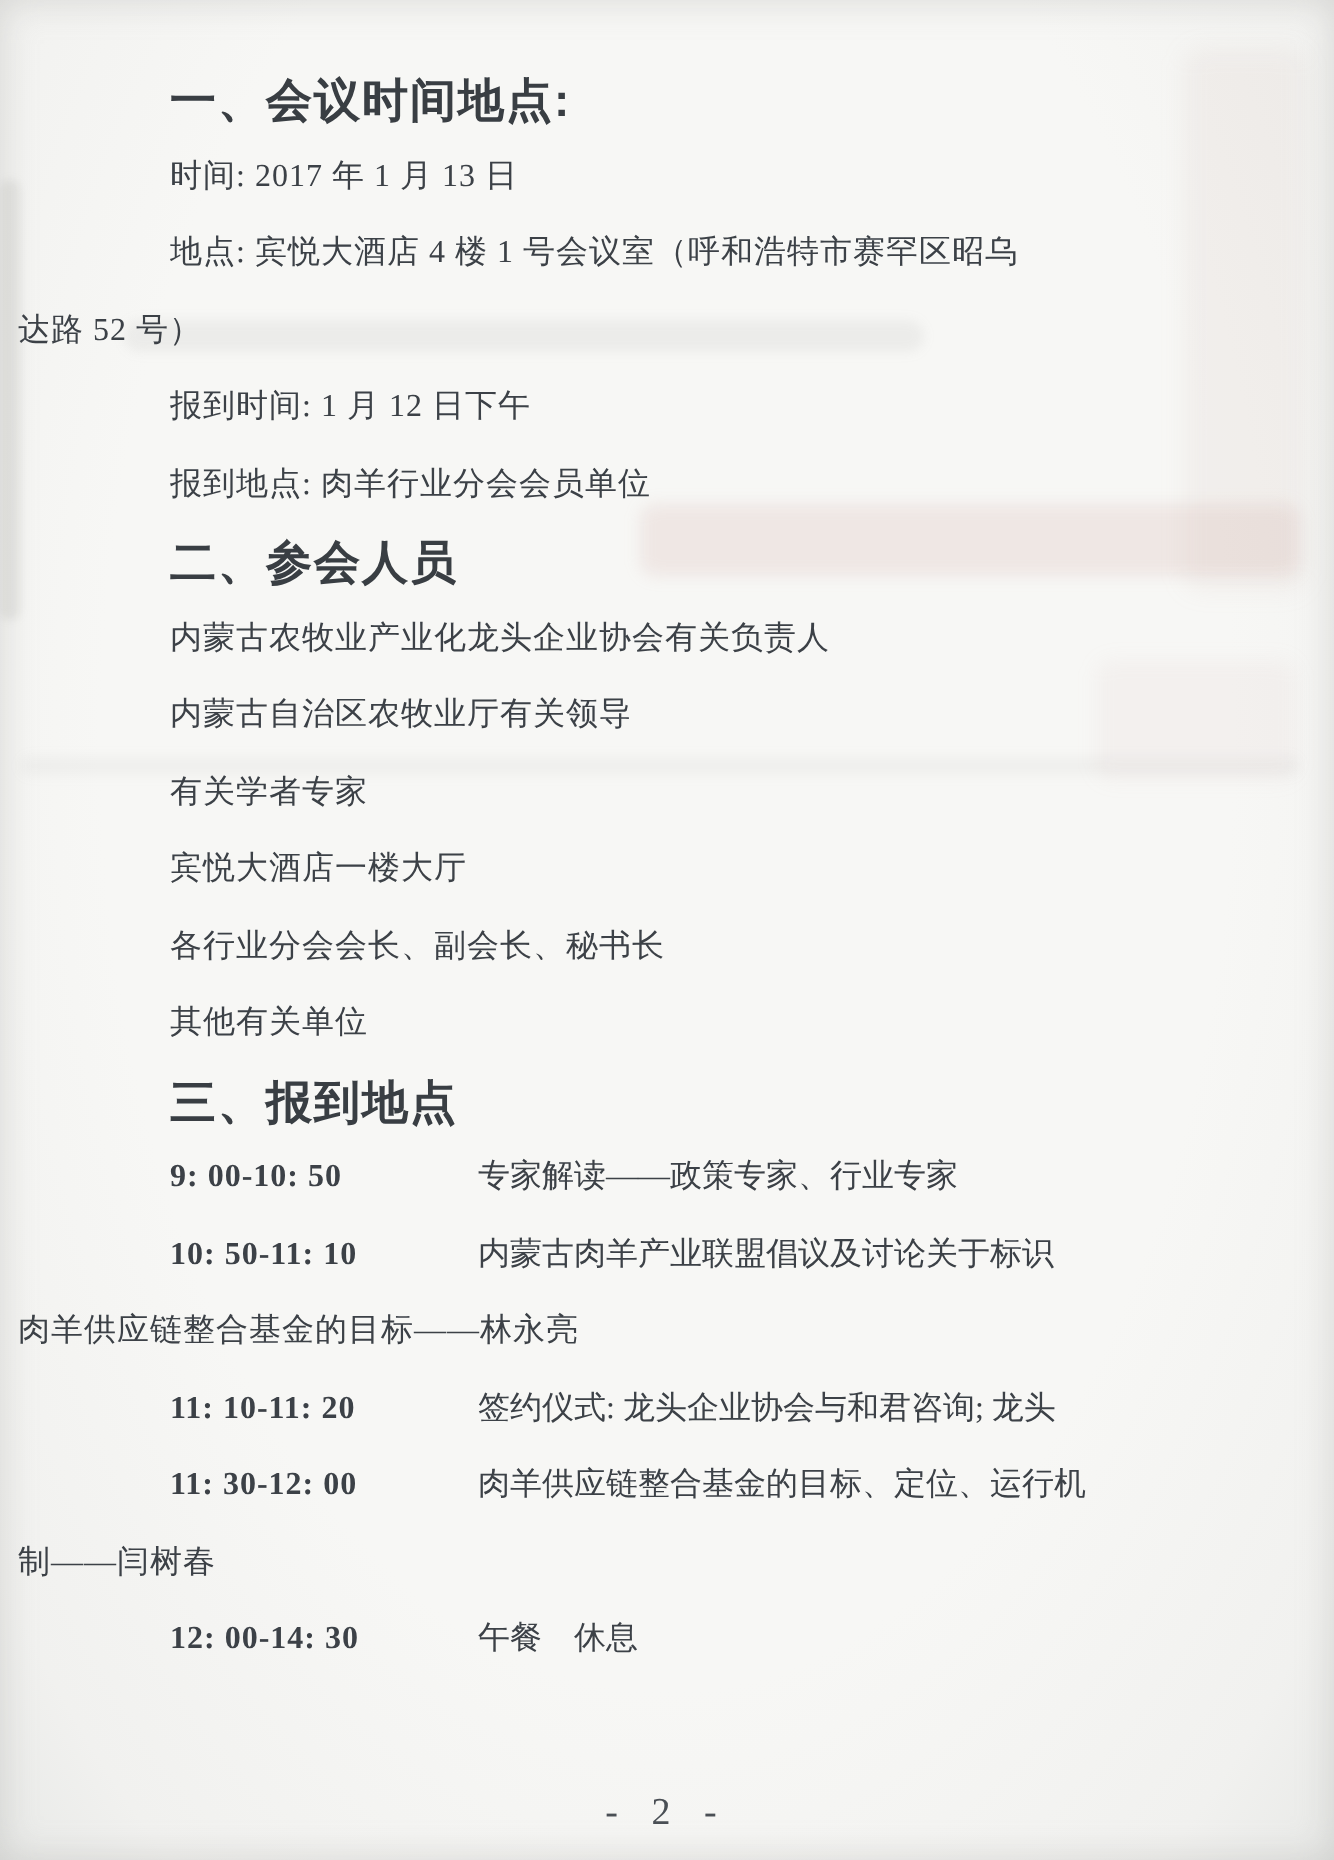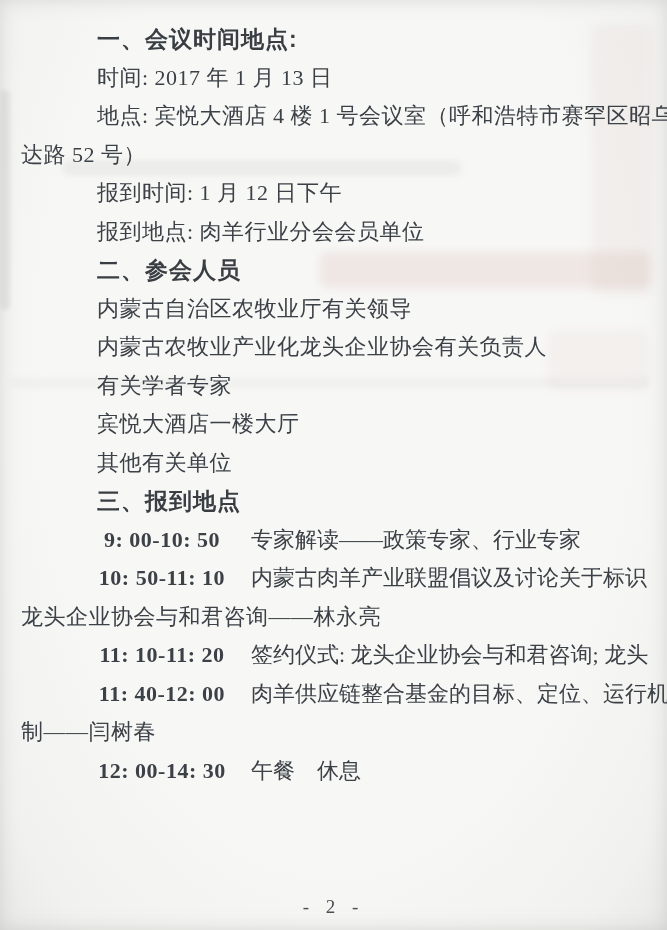--- a/index.html
+++ b/index.html
@@ -11,48 +11,47 @@
     position:relative;
   }
   .page{
     position:absolute;inset:0;
     background:
       radial-gradient(ellipse at 50% 40%, #f7f7f5 60%, #f1f1ef 88%, #e8e9e7 100%);
     box-shadow: inset 0 0 18px rgba(160,160,158,0.35);
   }
   .doc{
     position:absolute;
-    left:0;top:0;right:0;
-    padding:20px 12px 0 15px;
+    left:0;top:11px;right:0;
+    padding:20px 12px 0 3px;
     color:#3c4147;
   }
   .line{
     height:38.5px;
     line-height:38.5px;
     white-space:nowrap;
-    font-size:22px;
+    font-size:16px;
     font-family:Liberation Serif, serif;
   }
   .line.indent{ margin-left:82px; }
   .line.flush{ margin-left:6px; }
   .line.heading{
     font-family:"Liberation Sans","DejaVu Sans",sans-serif;
     font-weight:bold;
     font-size:23px;
     color:#393e43;
     letter-spacing:1px;
   }
   .line.body{ letter-spacing:0.5px; }
   .line.agenda .time{
     display:inline-block;
     min-width:130px;
     margin-right:24px;
     font-weight:600;
     letter-spacing:0.5px;
-    text-align:center;
   }
   .line.agenda .desc{ letter-spacing:0; }
   .footer{
     position:absolute;
     left:0;right:0;
     bottom:12px;
     text-align:center;
     font-size:19px;
     color:#4a4f55;
     letter-spacing:6px;
@@ -84,29 +83,30 @@
   <div class="art art6"></div>
 
   <div class="doc">
       <div class="line heading indent">一、会议时间地点:</div>
       <div class="line body indent">时间: 2017 年 1 月 13 日</div>
       <div class="line body indent">地点: 宾悦大酒店 4 楼 1 号会议室（呼和浩特市赛罕区昭乌</div>
       <div class="line body flush">达路 52 号）</div>
       <div class="line body indent">报到时间: 1 月 12 日下午</div>
       <div class="line body indent">报到地点: 肉羊行业分会会员单位</div>
       <div class="line heading indent">二、参会人员</div>
+      <div class="line body indent">内蒙古农牧业产业化龙头企业协会有关负责人</div>
       <div class="line body indent">内蒙古自治区农牧业厅有关领导</div>
-      <div class="line body indent">内蒙古农牧业产业化龙头企业协会有关负责人</div>
       <div class="line body indent">有关学者专家</div>
       <div class="line body indent">宾悦大酒店一楼大厅</div>
+      <div class="line body indent">各行业分会会长、副会长、秘书长</div>
       <div class="line body indent">其他有关单位</div>
       <div class="line heading indent">三、报到地点</div>
       <div class="line agenda indent"><span class="time">9: 00-10: 50</span><span class="desc">专家解读——政策专家、行业专家</span></div>
       <div class="line agenda indent"><span class="time">10: 50-11: 10</span><span class="desc">内蒙古肉羊产业联盟倡议及讨论关于标识</span></div>
-      <div class="line body flush">龙头企业协会与和君咨询——林永亮</div>
+      <div class="line body flush">肉羊供应链整合基金的目标——林永亮</div>
       <div class="line agenda indent"><span class="time">11: 10-11: 20</span><span class="desc">签约仪式: 龙头企业协会与和君咨询; 龙头</span></div>
-      <div class="line agenda indent"><span class="time">11: 40-12: 00</span><span class="desc">肉羊供应链整合基金的目标、定位、运行机</span></div>
+      <div class="line agenda indent"><span class="time">11: 30-12: 00</span><span class="desc">肉羊供应链整合基金的目标、定位、运行机</span></div>
       <div class="line body flush">制——闫树春</div>
       <div class="line agenda indent"><span class="time">12: 00-14: 30</span><span class="desc">午餐　休息</span></div>
     </div>
 
   <div class="footer">- 2 -</div>
 </div>
 
 </body></html>

